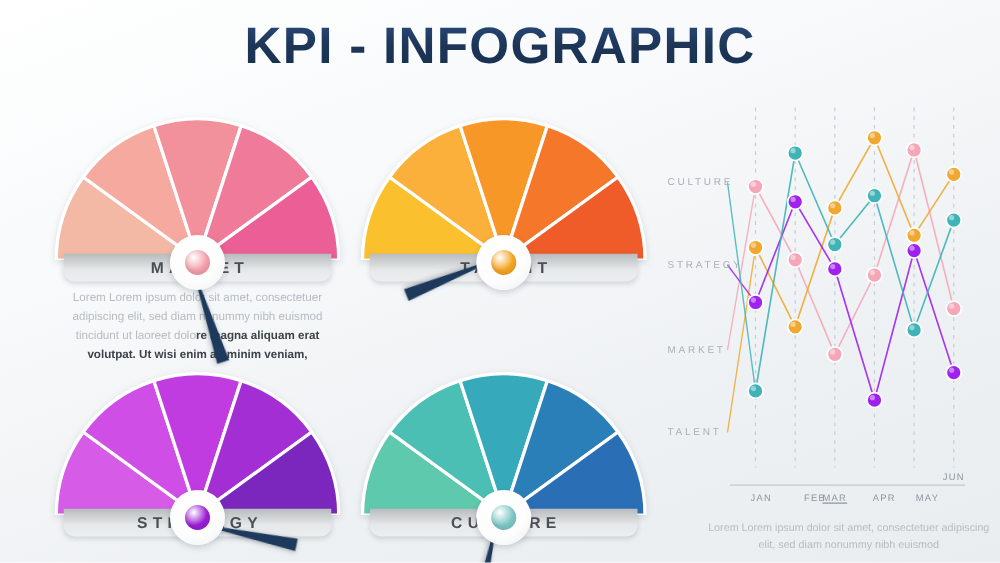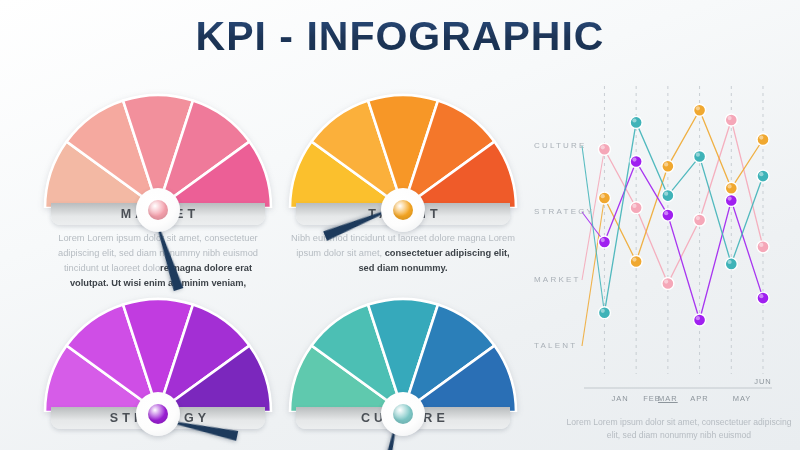--- a/index.html
+++ b/index.html
@@ -103,21 +103,21 @@
         <div class="needle" style="transform: rotate(72deg);">
           <i></i>
         </div>
         <div class="hub">
           <i style="background: radial-gradient(circle at 35% 30%, rgb(255, 255, 255) 0%, rgb(244, 160, 172) 55%, rgb(244, 160, 172) 100%); box-shadow: rgba(0, 0, 0, 0.12) 0px -2px 4px inset;"></i>
         </div>
         <div class="labelbar">
           <span>MARKET</span>
         </div>
       </div>
-      <div class="body-text"><span>Lorem Lorem ipsum dolor sit amet, consectetuer adipiscing elit, sed diam nonummy nibh euismod tincidunt ut laoreet dolo</span><b>re magna dolore erat volutpat. Ut wisi enim ad minim veniam,</b></div>
+      <div class="body-text"><span>Lorem Lorem ipsum dolor sit amet, consectetuer adipiscing elit, sed diam nonummy nibh euismod tincidunt ut laoreet dolo</span><b>re magna aliquam erat volutpat. Ut wisi enim ad minim veniam,</b></div>
     </div>
   <div class="gauge-block" id="gb1" style="left:288px;top:93px;">
       <div class="gauge">
         <div class="semi">
           <svg width="230" height="115" viewBox="0 0 230 115">
             <path d="M 115 115 L 2.00 115.00 A 113 113 0 0 1 23.58 48.58 Z" fill="#fbc02d" stroke="#ffffff" stroke-width="2.6"></path>
             <path d="M 115 115 L 23.58 48.58 A 113 113 0 0 1 80.08 7.53 Z" fill="#fbb03b" stroke="#ffffff" stroke-width="2.6"></path>
             <path d="M 115 115 L 80.08 7.53 A 113 113 0 0 1 149.92 7.53 Z" fill="#f79727" stroke="#ffffff" stroke-width="2.6"></path>
             <path d="M 115 115 L 149.92 7.53 A 113 113 0 0 1 206.42 48.58 Z" fill="#f4772a" stroke="#ffffff" stroke-width="2.6"></path>
             <path d="M 115 115 L 206.42 48.58 A 113 113 0 0 1 228.00 115.00 Z" fill="#ef5b29" stroke="#ffffff" stroke-width="2.6"></path>
@@ -126,21 +126,20 @@
         <div class="needle" style="transform: rotate(158deg);">
           <i></i>
         </div>
         <div class="hub">
           <i style="background: radial-gradient(circle at 35% 30%, rgb(255, 255, 255) 0%, rgb(245, 166, 35) 55%, rgb(245, 166, 35) 100%); box-shadow: rgba(0, 0, 0, 0.12) 0px -2px 4px inset;"></i>
         </div>
         <div class="labelbar">
           <span>TALENT</span>
         </div>
       </div>
-      <div class="body-text"><span>Nibh euismod tincidunt ut laoreet dolore magna Lorem ipsum dolor sit amet, </span><b>consectetuer adipiscing elit, sed diam nonummy.</b></div>
     </div>
   <div class="gauge-block" id="gb2" style="left:43px;top:297px;">
       <div class="gauge">
         <div class="semi">
           <svg width="230" height="115" viewBox="0 0 230 115">
             <path d="M 115 115 L 2.00 115.00 A 113 113 0 0 1 23.58 48.58 Z" fill="#d65ce8" stroke="#ffffff" stroke-width="2.6"></path>
             <path d="M 115 115 L 23.58 48.58 A 113 113 0 0 1 80.08 7.53 Z" fill="#cf4ee6" stroke="#ffffff" stroke-width="2.6"></path>
             <path d="M 115 115 L 80.08 7.53 A 113 113 0 0 1 149.92 7.53 Z" fill="#c13ce0" stroke="#ffffff" stroke-width="2.6"></path>
             <path d="M 115 115 L 149.92 7.53 A 113 113 0 0 1 206.42 48.58 Z" fill="#a32fd4" stroke="#ffffff" stroke-width="2.6"></path>
             <path d="M 115 115 L 206.42 48.58 A 113 113 0 0 1 228.00 115.00 Z" fill="#7b27bd" stroke="#ffffff" stroke-width="2.6"></path>
@@ -243,23 +242,23 @@
         <circle cx="169.87477477477478" cy="70.66" r="2.1" fill="#ffffff" opacity=".45"></circle>
         <circle cx="203.28648648648647" cy="179.92000000000002" r="6" fill="#3fb3b8" stroke="#ffffff" stroke-width="1.4"></circle>
         <circle cx="201.58648648648648" cy="178.02" r="2.1" fill="#ffffff" opacity=".45"></circle>
         <circle cx="234.9981981981982" cy="92.07999999999998" r="6" fill="#3fb3b8" stroke="#ffffff" stroke-width="1.4"></circle>
         <circle cx="233.2981981981982" cy="90.17999999999998" r="2.1" fill="#ffffff" opacity=".45"></circle>
       </svg>
   <div class="ylab" style="top: 57px; left: 6px;">CULTURE</div>
       <div class="ylab" style="top: 123px; left: 6px;">STRATEGY</div>
       <div class="ylab" style="top: 191px; left: 6px;">MARKET</div>
       <div class="ylab" style="top: 257px; left: 6px;">TALENT</div>
-      <div class="xlab" style="left: 75px; top: 310px;">JAN</div>
+      <div class="xlab" style="left: 64px; top: 310px;">JAN</div>
       <div class="xlab" style="left: 107px; top: 310px;">FEB</div>
       <div class="xlab" style="left: 122.863px; top: 310px; text-decoration: underline;">MAR</div>
-      <div class="xlab" style="left: 154.575px; top: 310px;">APR</div>
+      <div class="xlab" style="left: 154.575px; top: 310px; text-align: right;">APR</div>
       <div class="xlab" style="left: 197px; top: 310px;">MAY</div>
       <div class="xlab" style="left: 217.998px; top: 293px;">JUN</div>
     </div>
 
   <div class="caption">Lorem Lorem ipsum dolor sit amet, consectetuer adipiscing elit, sed diam nonummy nibh euismod</div>
 
 </div>
 
 </body></html>

